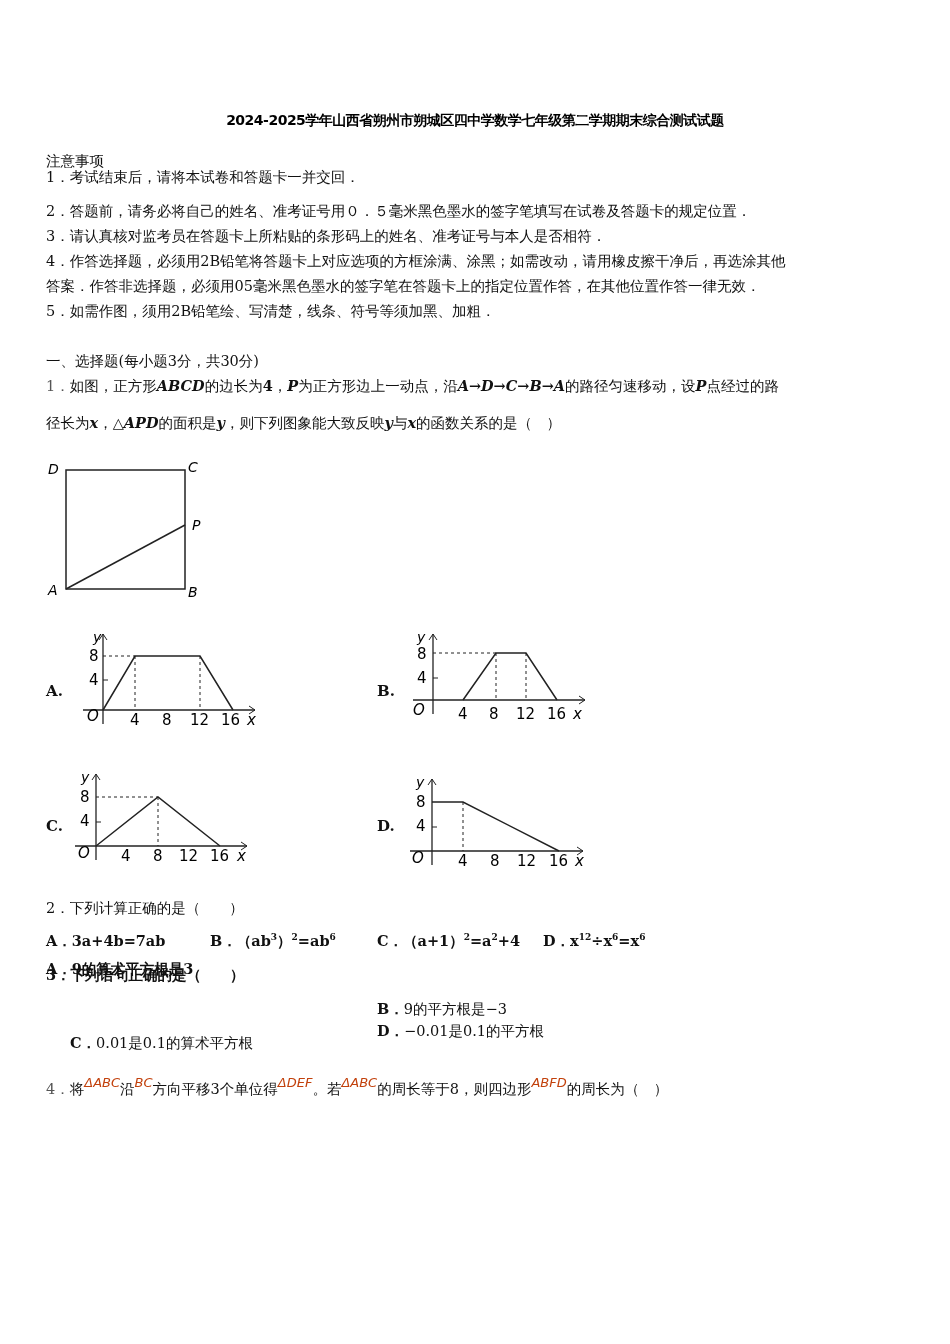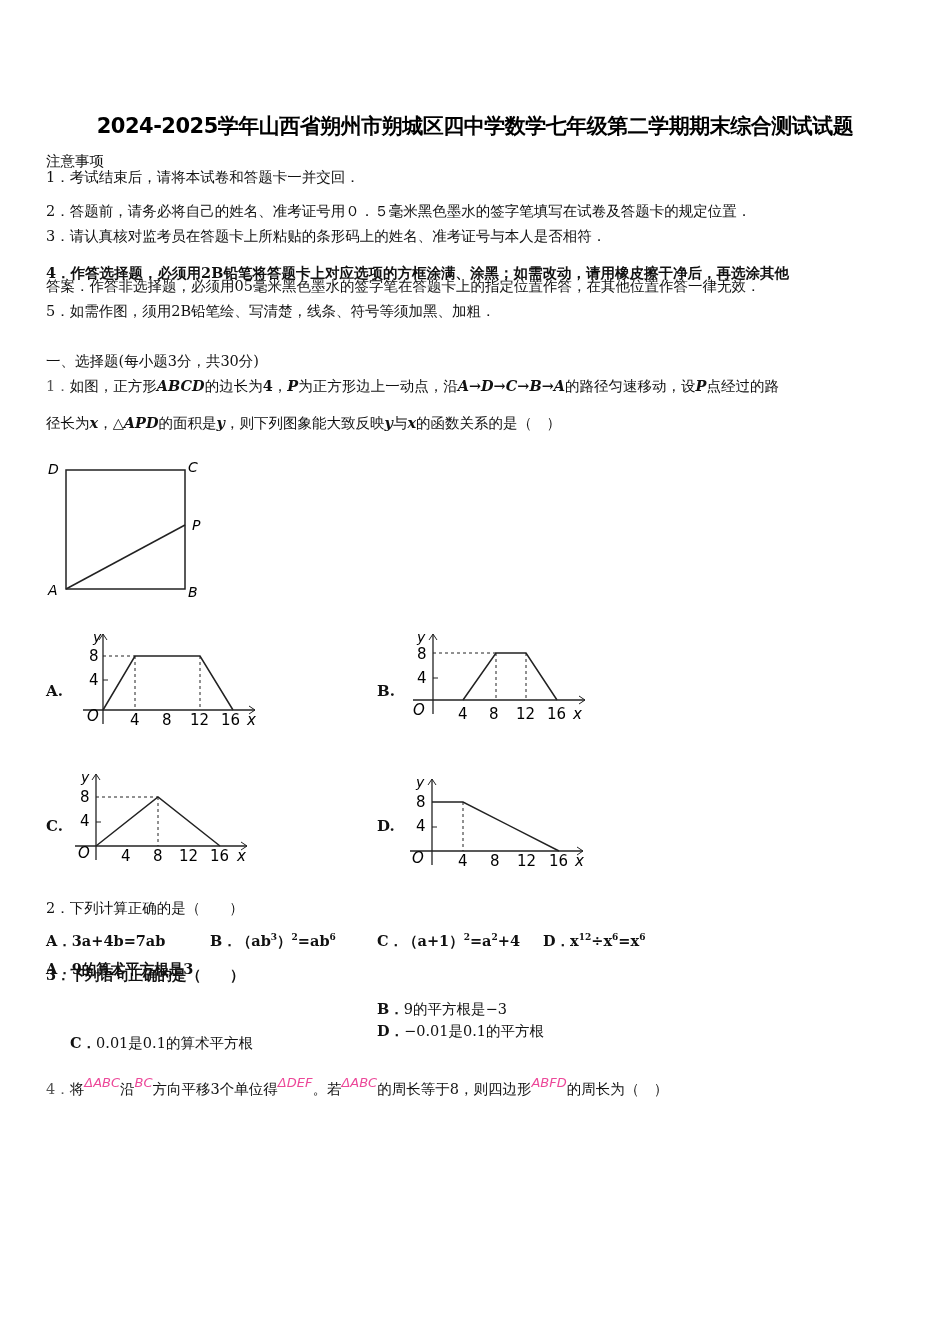--- a/index.html
+++ b/index.html
@@ -1,39 +1,39 @@
 <!DOCTYPE html>
 <html><head>
 <meta charset="utf-8">
 <style>
   html, body { margin: 0; padding: 0; background: #ffffff; }
   body { width: 950px; height: 1344px; position: relative; overflow: hidden;
          font-family: "DejaVu Serif", "Liberation Serif", serif; color: #111; }
   .abs { position: absolute; white-space: nowrap; }
   .title { left: 0; width: 950px; top: 112px; text-align: center; font-family: "DejaVu Sans", "Liberation Sans", sans-serif;
-           font-weight: bold; font-size: 21px; letter-spacing: -0.5px; color: #000; }
+           font-weight: bold; font-size: 14px; letter-spacing: -0.5px; color: #000; }
   .line { font-size: 14.5px; left: 46px; }
   .bold { font-weight: bold; }
   .opt-label { font-weight: bold; font-size: 15px; }
   .q-num { color: #555; }
   i.m { font-style: italic; font-weight: bold; }
-  .mathsub { font-style: italic; color: #ec4899; font-size: 13px; position: relative; top: -7px; font-family: "DejaVu Sans", sans-serif; }
+  .mathsub { font-style: italic; color: #c2410c; font-size: 13px; position: relative; top: -7px; font-family: "DejaVu Sans", sans-serif; }
   sup { font-size: 9px; }
   svg text { font-family: "DejaVu Sans", "Liberation Sans", sans-serif; }
 </style>
 </head>
 <body>
 
 <div class="abs title">2024-2025学年山西省朔州市朔城区四中学数学七年级第二学期期末综合测试试题</div>
 
 <div class="abs line" style="top:152px;">注意事项</div>
 <div class="abs line" style="top:168px;">1．考试结束后，请将本试卷和答题卡一并交回．</div>
 <div class="abs line" style="top:202px;">2．答题前，请务必将自己的姓名、准考证号用０．５毫米黑色墨水的签字笔填写在试卷及答题卡的规定位置．</div>
 <div class="abs line" style="top:227px;">3．请认真核对监考员在答题卡上所粘贴的条形码上的姓名、准考证号与本人是否相符．</div>
-<div class="abs line" style="top:264px;font-weight:bold;">4．作答选择题，必须用2B铅笔将答题卡上对应选项的方框涂满、涂黑；如需改动，请用橡皮擦干净后，再选涂其他</div>
+<div class="abs line" style="top:252px;">4．作答选择题，必须用2B铅笔将答题卡上对应选项的方框涂满、涂黑；如需改动，请用橡皮擦干净后，再选涂其他</div>
 <div class="abs line" style="top:277px;">答案．作答非选择题，必须用05毫米黑色墨水的签字笔在答题卡上的指定位置作答，在其他位置作答一律无效．</div>
 <div class="abs line" style="top:302px;">5．如需作图，须用2B铅笔绘、写清楚，线条、符号等须加黑、加粗．</div>
 
 <div class="abs line" style="top:352px;">一、选择题(每小题3分，共30分)</div>
 
 <div class="abs line" style="top:377px;">
   <span class="q-num">1．</span><span>如图，正方形</span><i class="m">ABCD</i><span>的边长为</span><b>4</b><span>，</span><i class="m">P</i><span>为正方形边上一动点，沿</span><i class="m">A→D→C→B→A</i><span>的路径匀速移动，设</span><i class="m">P</i><span>点经过的路</span>
 </div>
 <div class="abs line" style="top:414px;">
   <span>径长为</span><i class="m">x</i><span>，△</span><i class="m">APD</i><span>的面积是</span><i class="m">y</i><span>，则下列图象能大致反映</span><i class="m">y</i><span>与</span><i class="m">x</i><span>的函数关系的是（　）</span>

